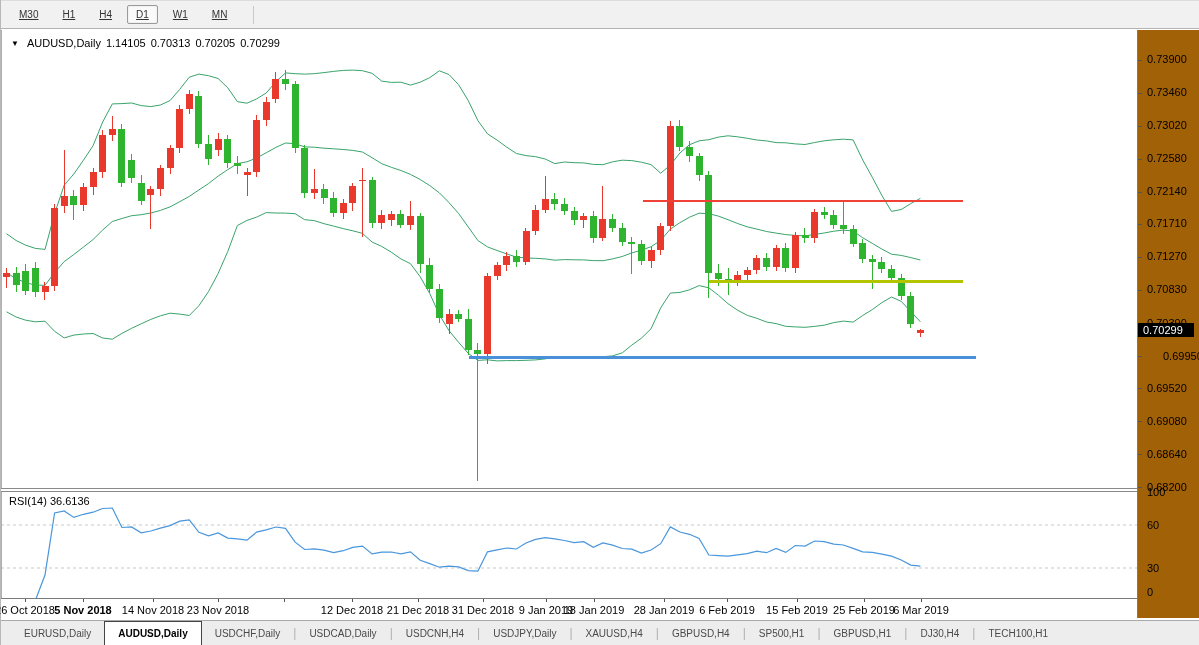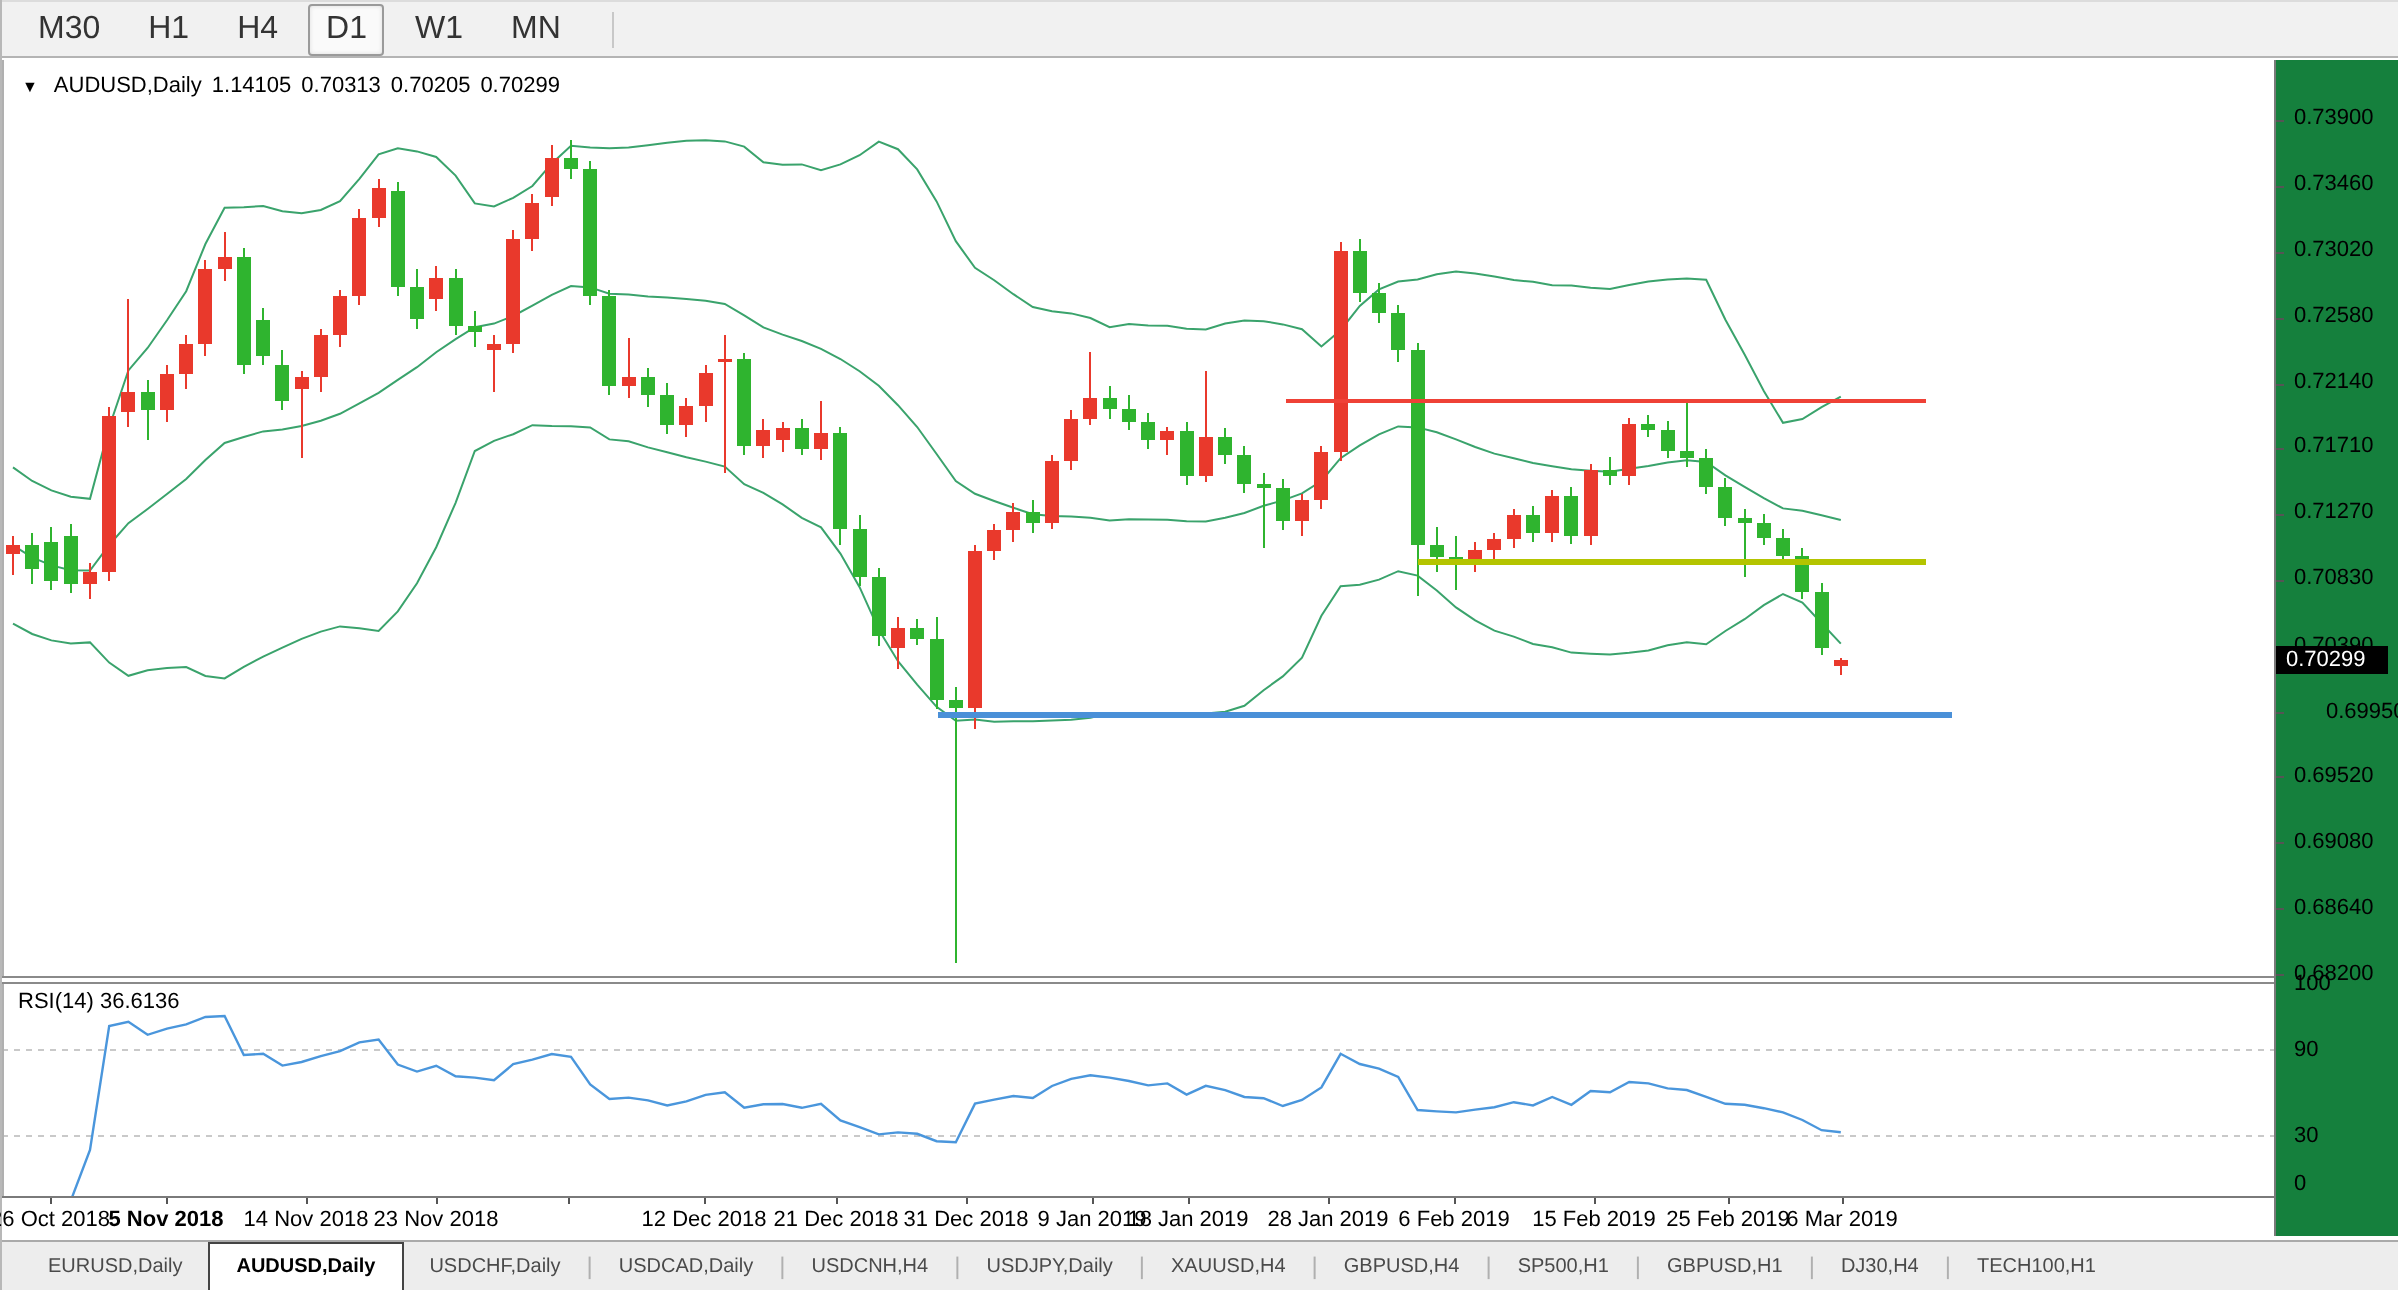--- a/index.html
+++ b/index.html
@@ -5,39 +5,39 @@
   * { margin:0; padding:0; box-sizing:border-box; }
   html,body { width:1199px; height:645px; background:#fff; overflow:hidden;
     font-family:"Liberation Sans", sans-serif; }
   .win { position:relative; width:1199px; height:645px; background:#fff;
     border-left:1px solid #b8b8b8; }
 
   
   .tfbar { position:absolute; left:0; top:0; width:1199px; height:29px;
     background:#f1f1f1; border-top:1px solid #dcdcdc; border-bottom:1px solid #b4b4b4;
     display:flex; align-items:center; padding-left:6px; }
-  .tfbtn { display:inline-block; padding:3px 8px; margin:0 3px; font-size:16px;
-    color:#333; border:1px solid transparent; border-radius:2px; cursor:default; }
+  .tfbtn { display:inline-block; padding:3px 8px; margin:0 3px; font-size:10px;
+    color:#333; border:1px solid transparent; border-radius:2px; cursor:default;text-decoration:underline; }
   .tfbtn.active { background:#fafafa; border:1px solid #9a9a9a; box-shadow:inset 0 0 2px #ddd; }
   .tbsep { width:1px; height:18px; background:#c8c8c8; margin-left:14px; }
 
   
   .frame { position:absolute; left:0; top:30px; width:1199px; height:588px; background:#fff; }
   #main-svg { position:absolute; left:0; top:0; width:1136px; height:459px; }
   .splitter { position:absolute; left:0; top:458px; width:1136px; height:4px;
     border-top:1px solid #8a8a8a; border-bottom:1px solid #8a8a8a; background:#fff; }
   #rsi-svg { position:absolute; left:0; top:462px; width:1136px; height:106px; }
   .chart-title { position:absolute; left:10px; top:7px; font-size:11px; color:#000;
     display:flex; gap:5px; align-items:center; white-space:nowrap; }
   .tri { font-size:8px; color:#000; margin-right:3px; }
   .rsi-label { position:absolute; left:8px; top:465px; font-size:11px; color:#000; }
 
   
   .axis-col { position:absolute; left:1136px; top:0; width:63px; height:588px;
-    border-left:1px solid #7a7a7a; background:#15803d; }
+    border-left:1px solid #7a7a7a; background:#a16207; }
   .pl { position:absolute; left:9px; font-size:11px; color:#000; white-space:nowrap; }
   .ptick { position:absolute; left:0; width:4px; height:1px; background:#555; }
   .badge { position:absolute; left:0; width:56px; height:14px; background:#000; color:#fff;
     font-size:11px; line-height:14px; padding-left:5px; }
 
   
   .date-axis { position:absolute; left:0; top:568px; width:1136px; height:20px;
     border-top:1px solid #7a7a7a; background:#fff; }
   .dl { position:absolute; top:5px; font-size:11px; color:#000; white-space:nowrap;
     transform:translateX(-50%); }
@@ -347,21 +347,21 @@
         <div class="ptick" style="top: 358px;"></div>
         <div class="pl" style="top: 352px;">0.69520</div>
         <div class="ptick" style="top: 391px;"></div>
         <div class="pl" style="top: 385px;">0.69080</div>
         <div class="ptick" style="top: 424px;"></div>
         <div class="pl" style="top: 418px;">0.68640</div>
         <div class="ptick" style="top: 457px;"></div>
         <div class="pl" style="top: 451px;">0.68200</div>
         <div class="badge" style="top: 293px;">0.70299</div>
         <div class="pl" style="top: 456px;">100</div>
-        <div class="pl" style="top: 489px;">90</div>
+        <div class="pl" style="top: 489px;">60</div>
         <div class="pl" style="top: 532px;">30</div>
         <div class="pl" style="top: 556px;">0</div>
       </div>
   </div>
 
   <div class="tabbar" id="tabbar">
       <div class="tab">EURUSD,Daily</div>
       <div class="tab active">AUDUSD,Daily</div>
       <div class="tab">USDCHF,Daily</div>
       <div class="tsep">|</div>

